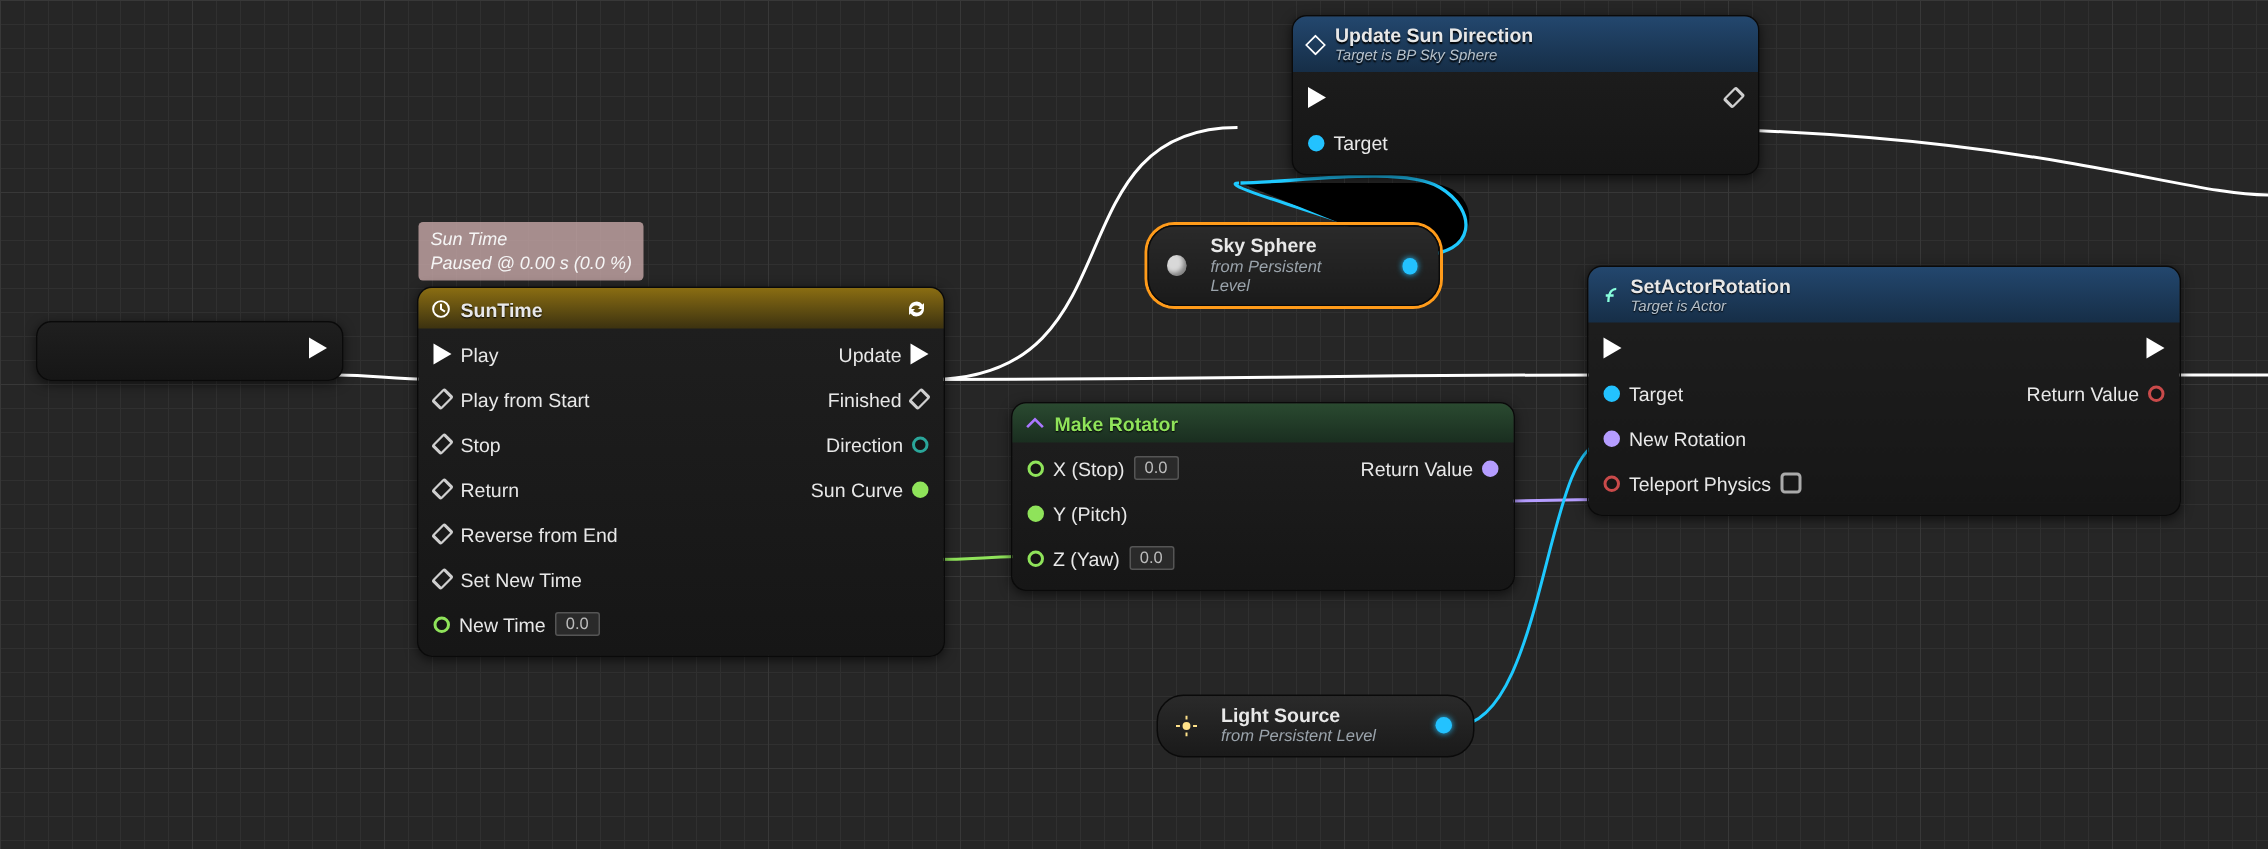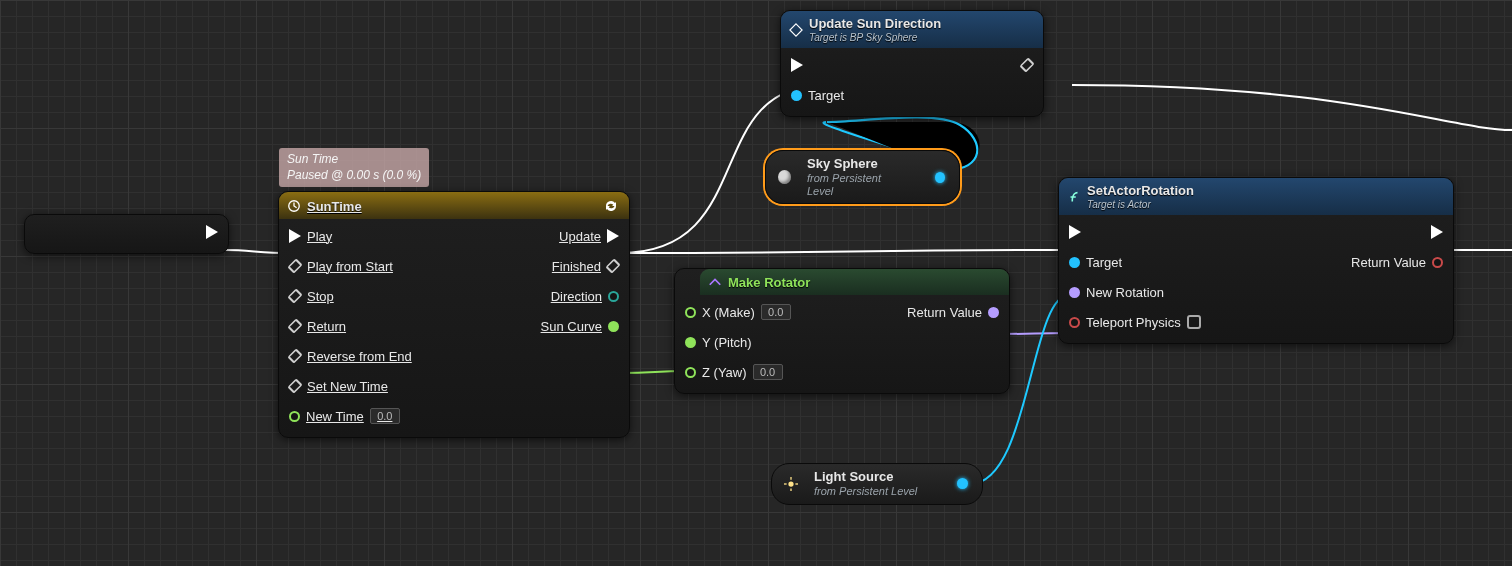--- a/index.html
+++ b/index.html
@@ -40,21 +40,21 @@
   padding:6px 10px 5px 8px;
   border-radius:9px 9px 0 0;
   display:flex; align-items:center; gap:6px;
   font-weight:600;
   text-shadow:0 1px 1px #000;
 }
 .hdr .sub { font-weight:400; font-style:italic; color:#b7c2cc; font-size:10px; }
 .hdr.red    { background:linear-gradient(#7a1a1a,#3a1414); }
 .hdr.yellow { background:linear-gradient(#8a6d12,#3c3210); }
 .hdr.blue   { background:linear-gradient(#23476e,#162e47); }
-.hdr.green  { background:linear-gradient(#2a4a30,#1a2e20);margin-left:25px; }
+.hdr.green  { background:linear-gradient(#2a4a30,#1a2e20); }
 .body { padding:6px 10px 10px; display:flex; gap:14px; }
 .col { display:flex; flex-direction:column; gap:8px; }
 .col.right { align-items:flex-end; text-align:left; }
 .row { display:flex; align-items:center; gap:6px; min-height:22px; white-space:nowrap; }
 .exec { width:0; height:0; border-top:7px solid transparent; border-bottom:7px solid transparent; }
 .exec.in  { border-left:12px solid #ffffff; }
 .exec.out { border-left:12px solid #ffffff; }
 .execring { width:12px; height:12px; border:2px solid #cfcfcf; border-radius:2px; transform:rotate(45deg) scale(.75,1.05); background:#1a1a1a; }
 
 .dot { width:11px; height:11px; border-radius:50%; border:2px solid; background:#151515; }
@@ -145,21 +145,21 @@
   <div class="body">
     <div class="col" style="flex:1"></div>
     <div class="col right">
       <div class="row">
           <span class="exec out"></span>
         </div>
     </div>
   </div>
 </div>
 
-<div class="node" style="left:278px; top:191px; width:352px;text-decoration:underline;">
+<div class="node" style="left:278px; top:191px; width:352px;">
   <div class="hdr yellow">
     <svg class="ico" viewBox="0 0 16 16">
         <circle cx="8" cy="8" r="6" fill="none" stroke="#fff" stroke-width="1.5"></circle>
         <path d="M8 4 V8 L11 10" stroke="#fff" stroke-width="1.5" fill="none"></path>
       </svg>
     <span>SunTime</span>
     <span style="flex:1"></span>
     <svg class="loopicon" viewBox="0 0 16 16">
         <path d="M3 8a5 5 0 0 1 9-3l1-1v4h-4l1.3-1.3A3.5 3.5 0 0 0 4.5 8M13 8a5 5 0 0 1-9 3l-1 1v-4h4l-1.3 1.3A3.5 3.5 0 0 0 11.5 8" fill="#fff"></path>
       </svg>
@@ -220,21 +220,21 @@
 <div class="refnode sel" style="left:765px; top:150px; width:195px;">
   <span class="refico"></span>
   <span class="txt">
     <span class="t">Sky Sphere</span>
     <span class="s">from Persistent Level</span>
   </span>
   <span style="flex:1"></span>
   <span class="outpin"></span>
 </div>
 
-<div class="node" style="left:780px; top:10px; width:264px;">
+<div class="node" style="left:861px; top:10px; width:312px;">
   <div class="hdr blue">
     <svg class="ico" viewBox="0 0 16 16">
         <path d="M8 1 L15 8 L8 15 L1 8 Z" fill="none" stroke="#fff" stroke-width="1.3"></path>
       </svg>
     <span style="display:flex;flex-direction:column;line-height:1.15">
       <span>Update Sun Direction</span>
       <span class="sub">Target is BP Sky Sphere</span>
     </span>
   </div>
   <div class="body">
@@ -259,21 +259,21 @@
   <div class="hdr green">
     <svg class="ico" viewBox="0 0 16 16">
         <path d="M2 10 L8 4 L14 10" stroke="#a7f" stroke-width="2" fill="none"></path>
       </svg>
     <span>Make Rotator</span>
   </div>
   <div class="body">
     <div class="col">
       <div class="row">
           <span class="dot green"></span>
-          <span>X (Make)</span>
+          <span>X (Stop)</span>
           <span class="val">0.0</span>
         </div>
       <div class="row">
           <span class="dot green fill"></span>
           <span>Y (Pitch)</span>
         </div>
       <div class="row">
           <span class="dot green"></span>
           <span>Z (Yaw)</span>
           <span class="val">0.0</span>

